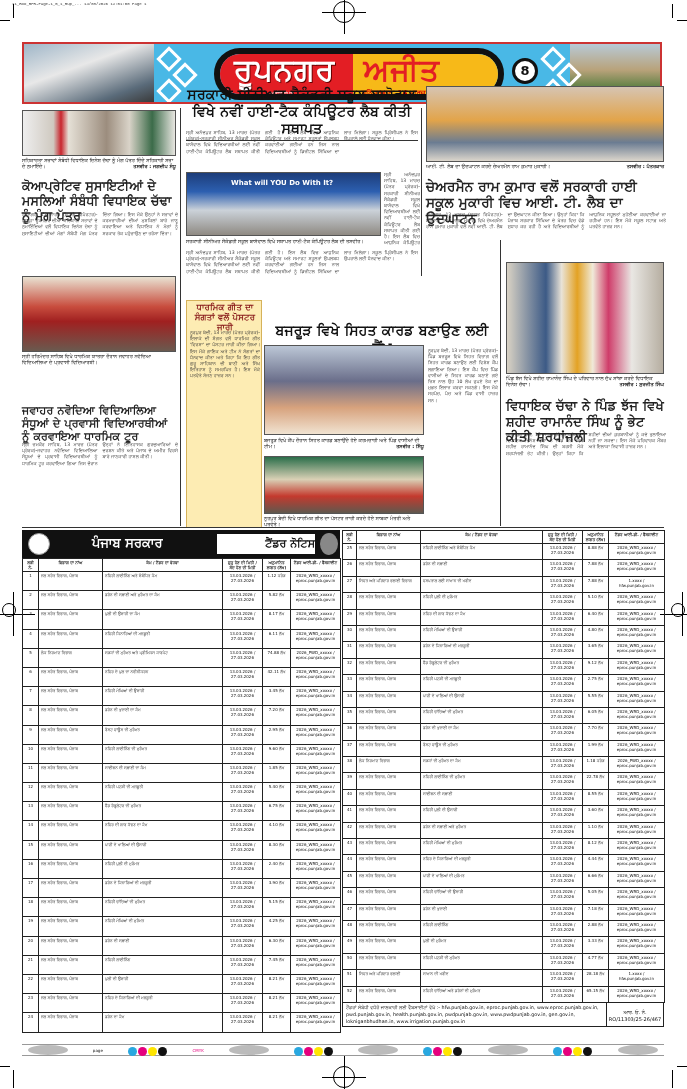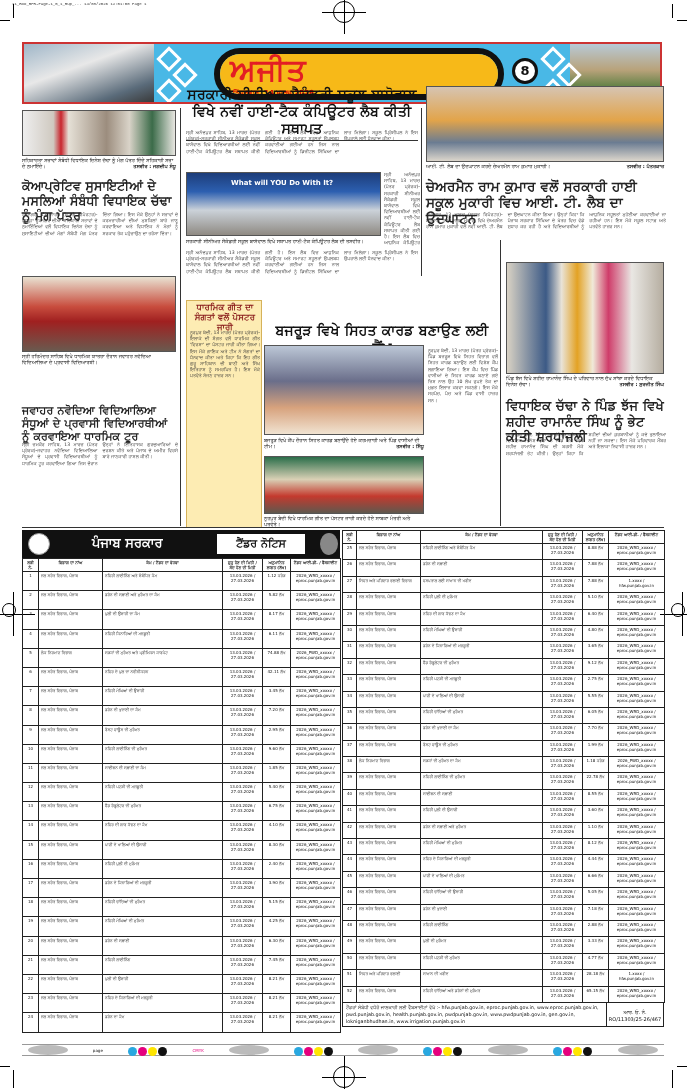--- a/index.html
+++ b/index.html
@@ -34,21 +34,21 @@
 .cap{font-size:5px;line-height:6px;color:#111}
 .credit{font-size:5px;font-weight:bold;text-align:right}
 .hl{font-weight:bold;color:#111;line-height:1.2;letter-spacing:.2px}
 .body{font-size:4.6px;line-height:6.2px;color:#333;text-align:justify;column-gap:5px;overflow:hidden}
 .vr{width:1px;background:#333}
 .hr{height:1px;background:#333}
 .box-yel{background:#fdecb3;border:1px solid #d6b25a}
 .th-band{left:22px;top:530px;width:318px;height:28px;background:#111;color:#fff}
 .th-band .logo{left:6px;top:3px;width:22px;height:22px;border-radius:50%;background:#fff;border:1px solid #999}
 .th-band .t{left:70px;top:5px;font-size:13px;font-weight:bold}
-.th-band .ten{left:195px;top:4px;width:88px;height:20px;background:#fff;color:#111;font-size:11px;font-weight:bold;text-align:center;line-height:20px}
+.th-band .ten{left:195px;top:4px;width:98px;height:20px;background:#fff;color:#111;font-size:11px;font-weight:bold;text-align:right;line-height:20px}
 .th-band .seal{left:298px;top:3px;width:18px;height:22px;border-radius:50%;background:#888}
 table.tt{border-collapse:collapse;font-size:4px;line-height:5px;table-layout:fixed}
 table.tt td,table.tt th{border:1px solid #222;padding:1px 2px;vertical-align:top;overflow:hidden;font-weight:normal}
 table.tt th{font-weight:bold;text-align:center;font-size:4px}
 table.tt td.c{text-align:center}
 .footer-url{font-size:4.8px;line-height:7px}
 .cmyk{width:9px;height:9px;border-radius:50%;display:inline-block;margin-right:1px}
 .gray-oval{width:40px;height:10px;border-radius:50%;background:#bbb}
 </style>
 </head>
@@ -71,20 +71,24 @@
 <div class="abs mast">
   <div class="abs photoL"></div>
   <div class="abs photoR"></div>
   <div class="abs diam" style="left:136px;top:6px"></div>
   <div class="abs diam" style="left:152px;top:22px"></div>
   <div class="abs diam" style="left:136px;top:38px"></div>
   <div class="abs diam" style="left:520px;top:6px"></div>
   <div class="abs diam" style="left:536px;top:22px"></div>
   <div class="abs diam" style="left:520px;top:38px"></div>
   <div class="abs pill">
+    <div class="red">
+      <div class="abs t1">ਰੂਪਨਗਰ</div>
+      <div class="abs loc">ਅਜੀਤ ਰੋਪੜ</div>
+    </div>
     <div class="yel">
       <div class="abs t2">ਅਜੀਤ</div>
       <div class="abs date">ਸ਼ਨਿੱਚਰਵਾਰ, 14 ਮਾਰਚ 2026</div>
     </div>
   </div>
   <div class="abs pgno">8</div>
 </div>
 
 <div class="abs vr" style="left:180px;top:108px;height:418px"></div>
 <div class="abs vr" style="left:421px;top:108px;height:168px"></div>

